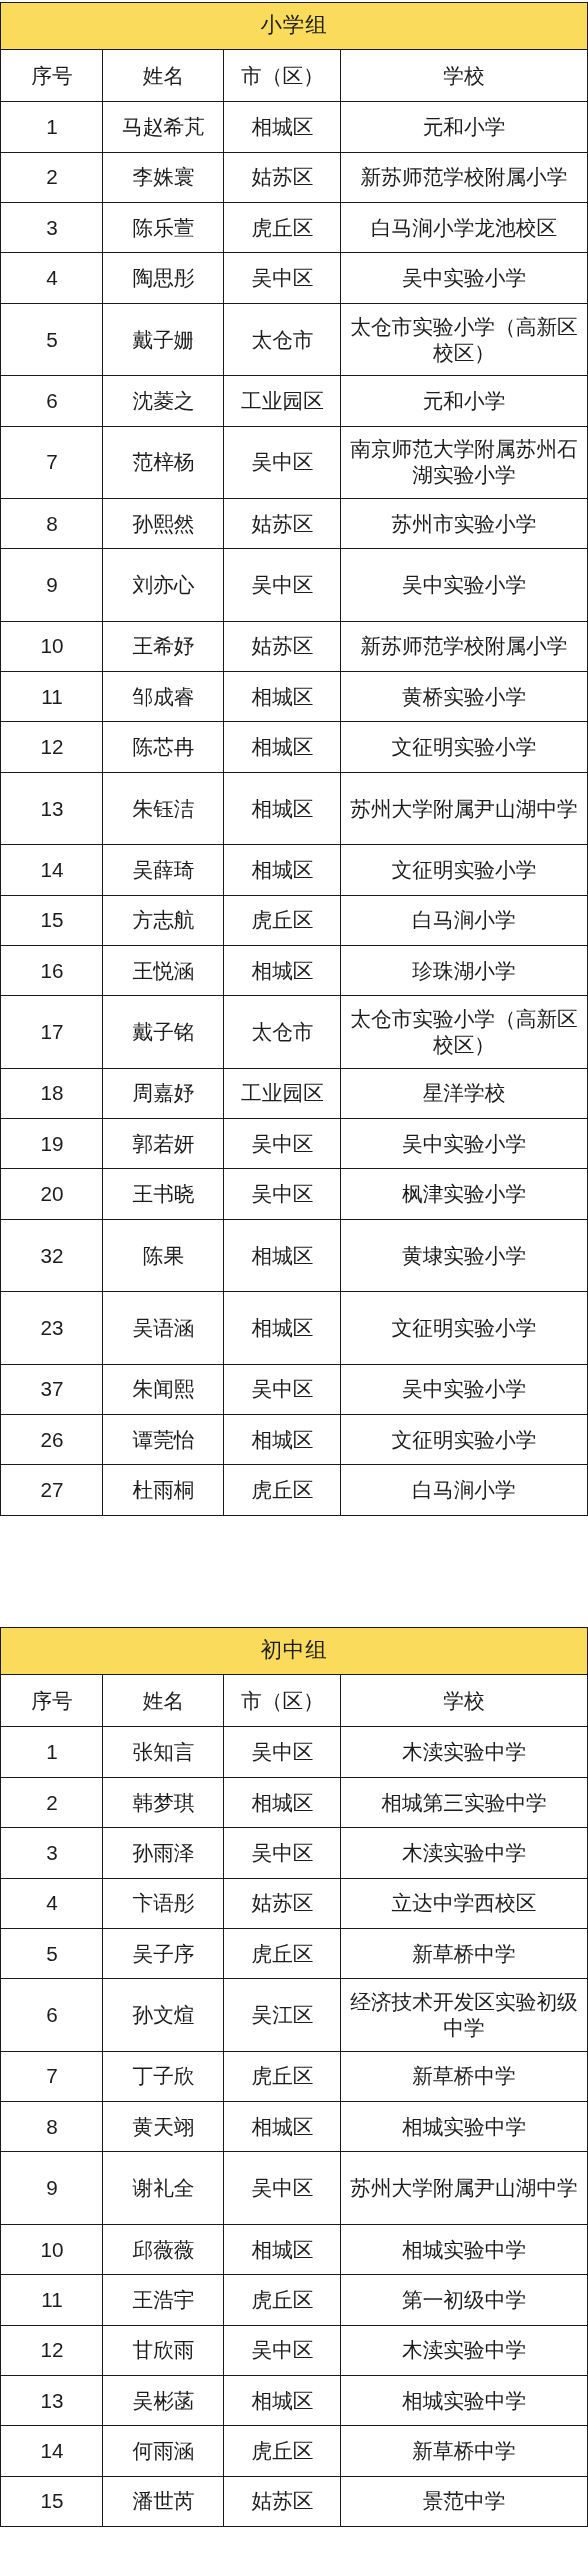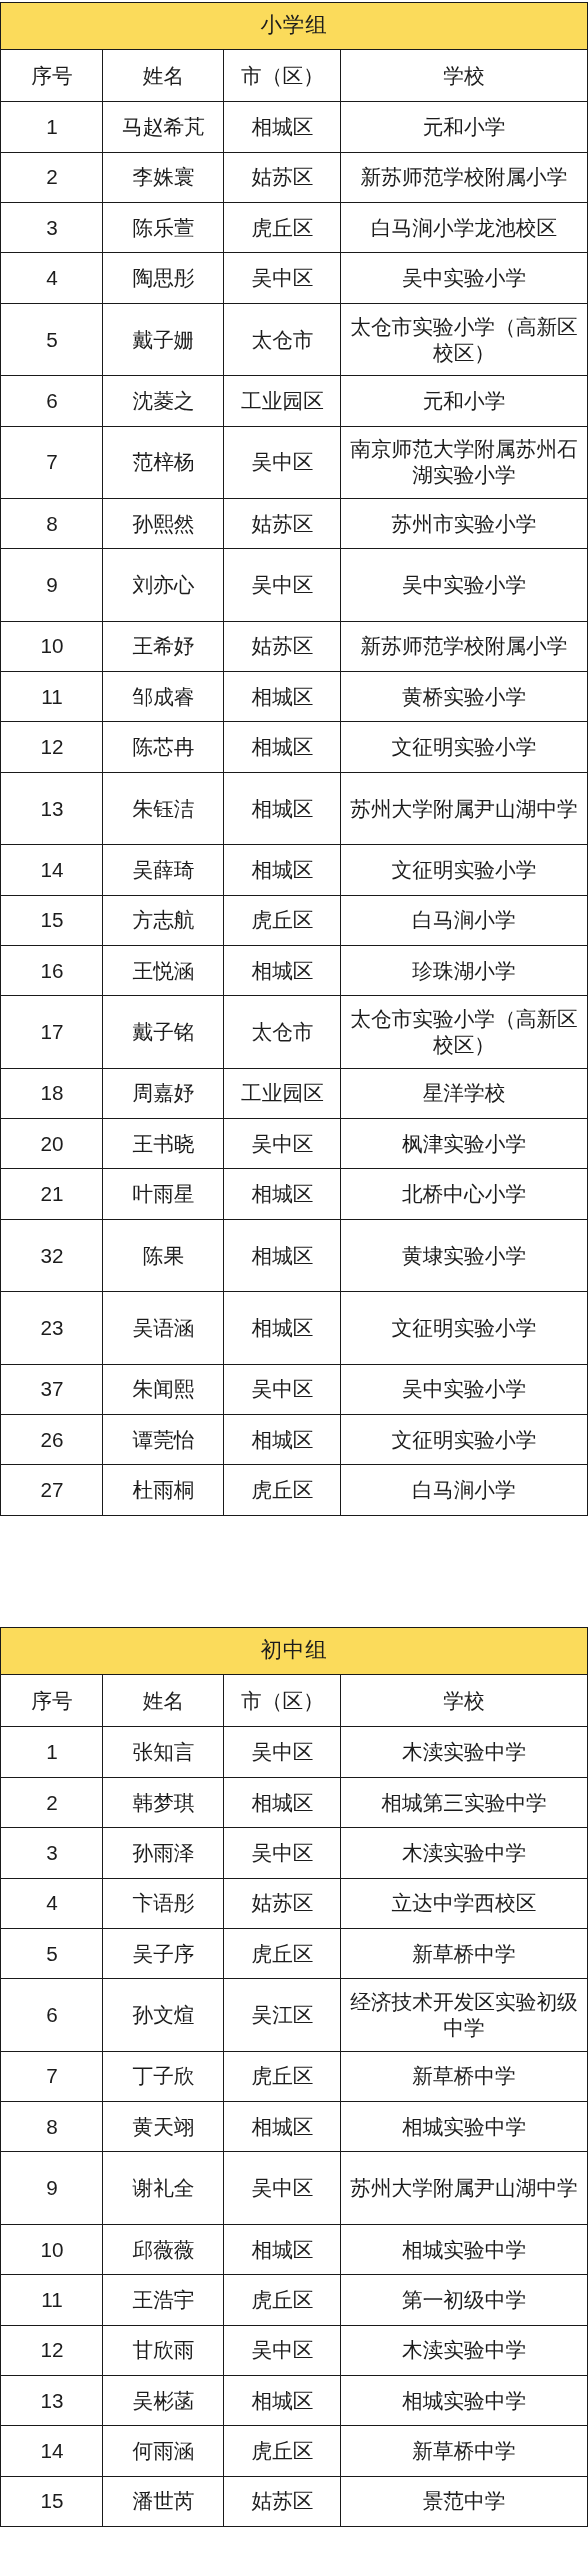--- a/index.html
+++ b/index.html
@@ -173,30 +173,30 @@
           <td>太仓市</td>
           <td>太仓市实验小学（高新区校区）</td>
         </tr>
         <tr>
           <td>18</td>
           <td>周嘉妤</td>
           <td>工业园区</td>
           <td>星洋学校</td>
         </tr>
         <tr>
+          <td>19</td>
+          <td>郭若妍</td>
+          <td>吴中区</td>
+          <td>吴中实验小学</td>
+        </tr>
+        <tr>
           <td>20</td>
           <td>王书晓</td>
           <td>吴中区</td>
           <td>枫津实验小学</td>
-        </tr>
-        <tr>
-          <td>21</td>
-          <td>叶雨星</td>
-          <td>相城区</td>
-          <td>北桥中心小学</td>
         </tr>
         <tr class="tall">
           <td>32</td>
           <td>陈果</td>
           <td>相城区</td>
           <td>黄埭实验小学</td>
         </tr>
         <tr class="tall">
           <td>23</td>
           <td>吴语涵</td>

